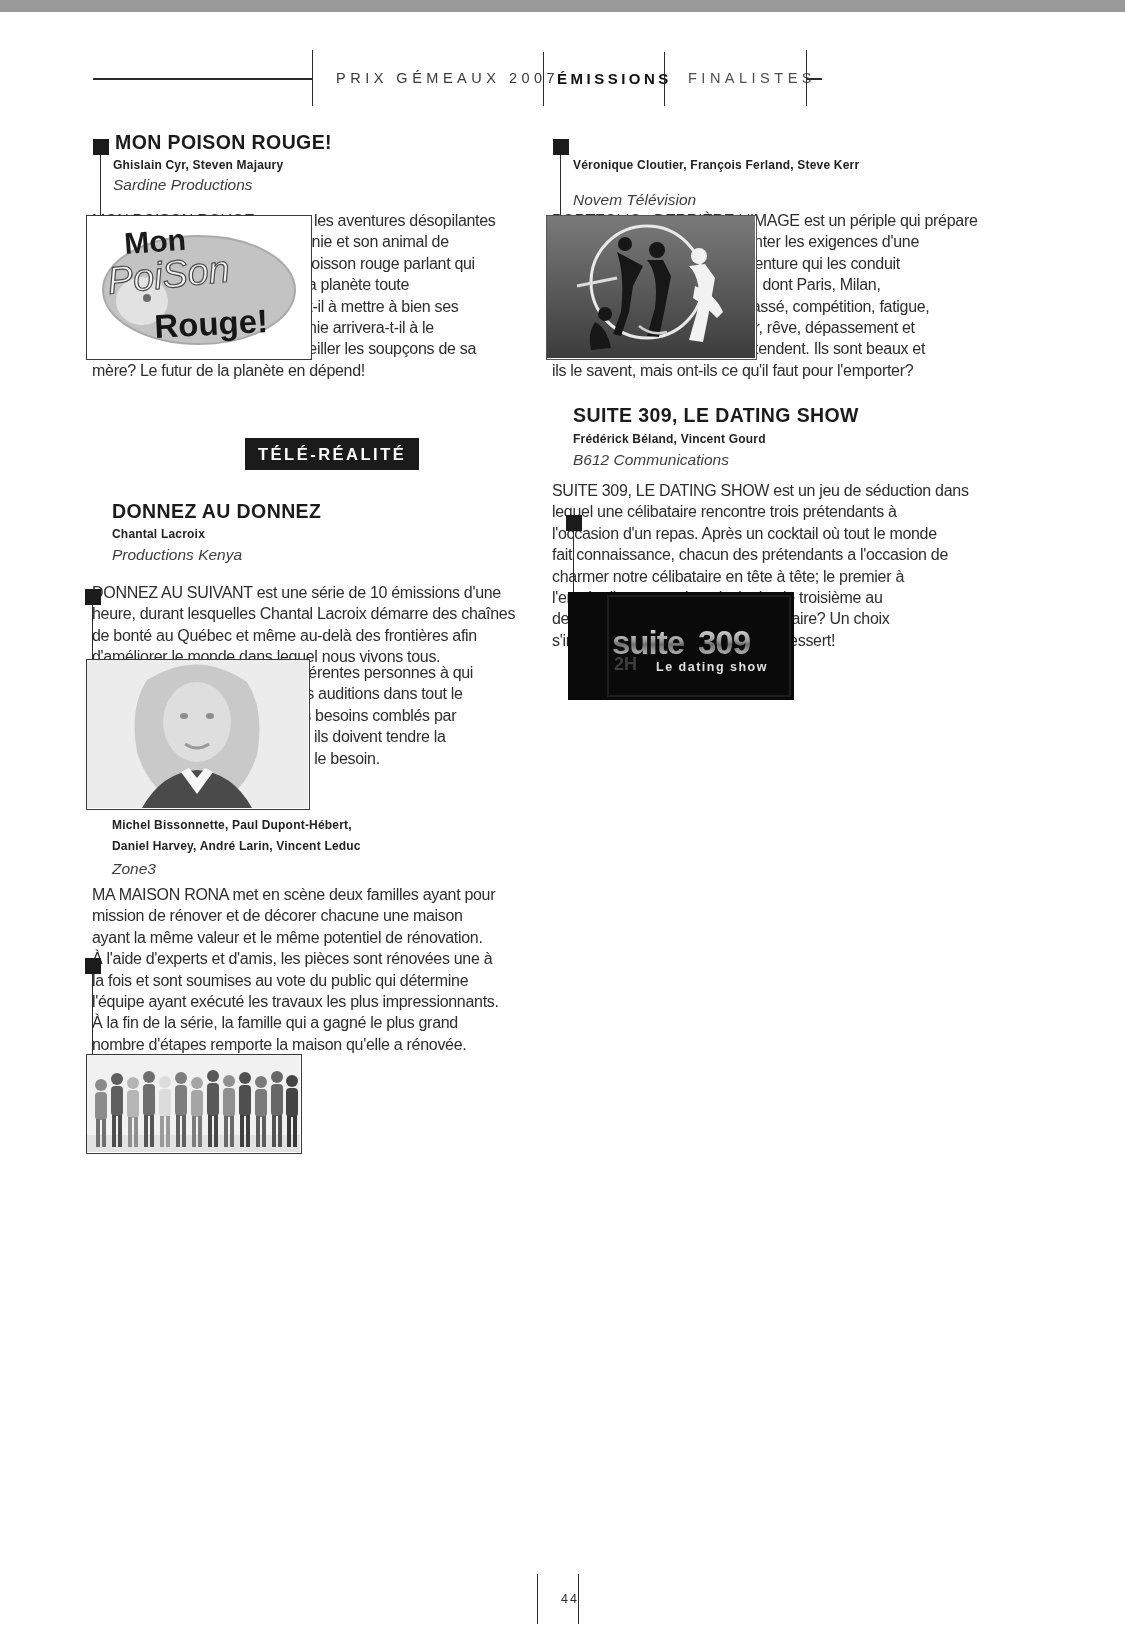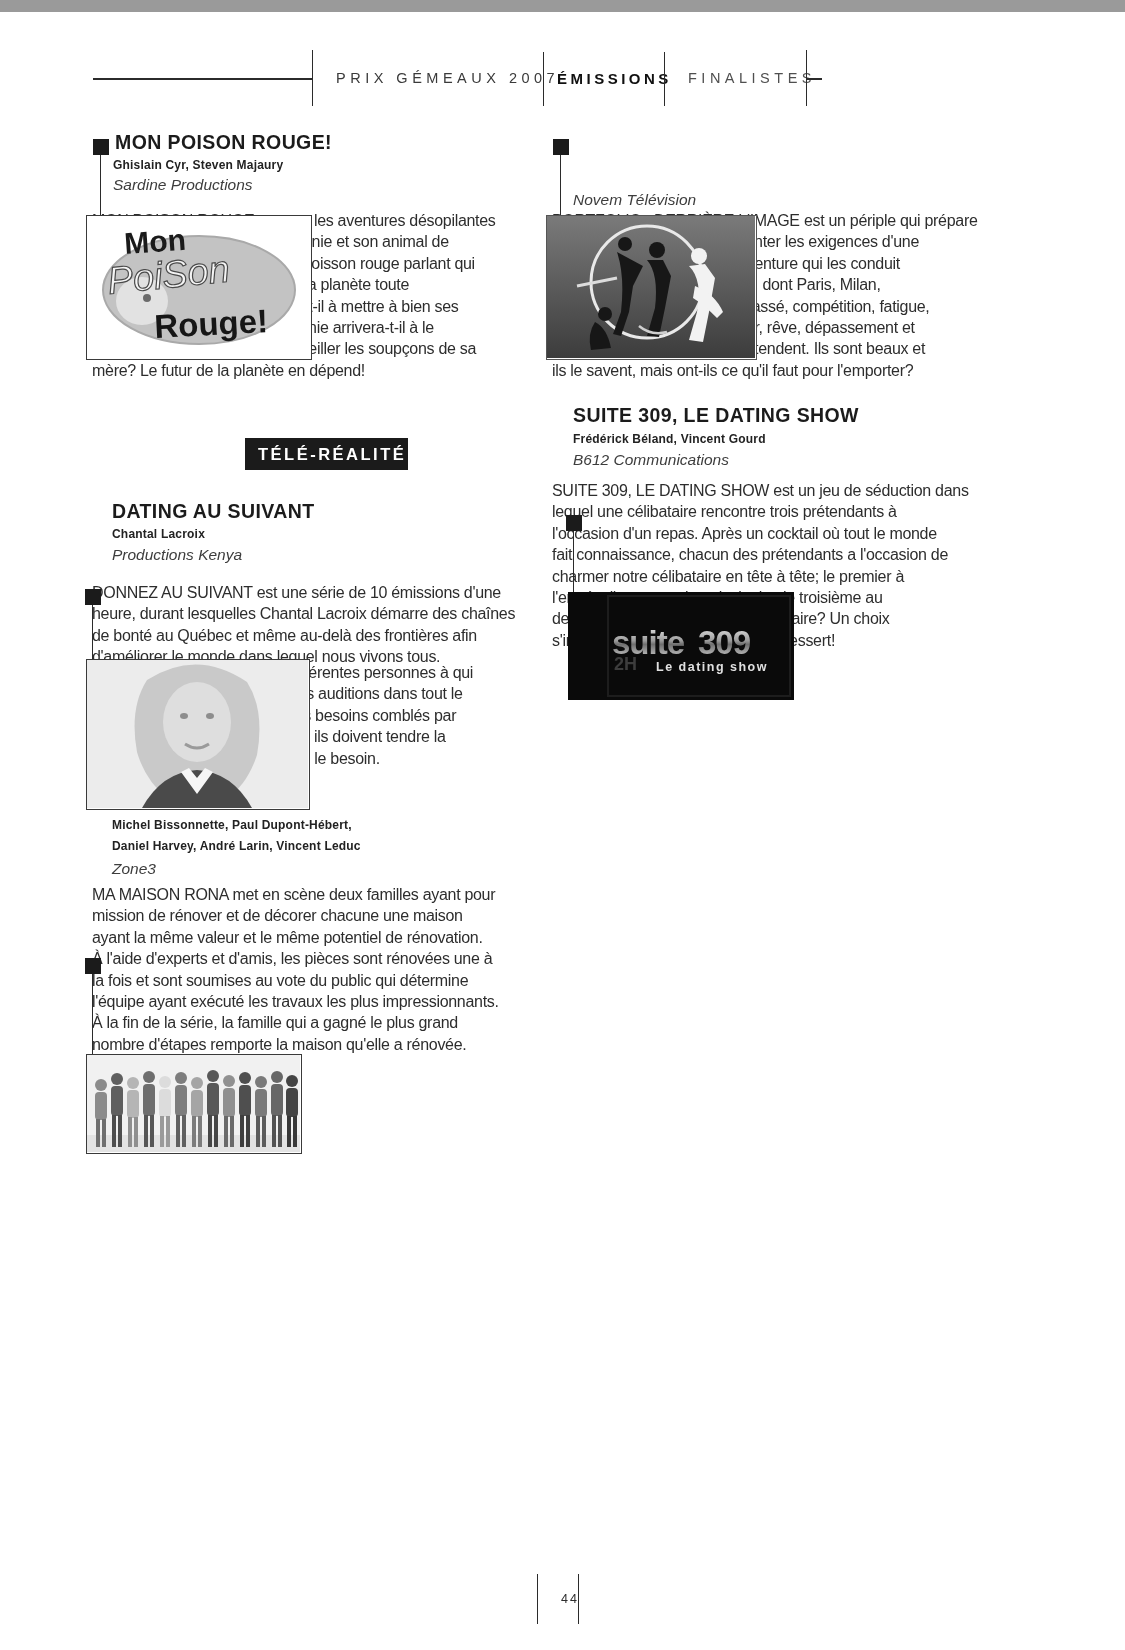--- a/index.html
+++ b/index.html
@@ -19,21 +19,21 @@
   .credits{font-size:12px;font-weight:bold;color:#222;letter-spacing:.2px;white-space:pre-line;line-height:21px;}
   .company{font-size:15.5px;font-style:italic;color:#3d3d3d;white-space:nowrap;}
   .body-text{
     font-size:16px;line-height:21.4px;letter-spacing:-0.3px;color:#2d2d2d;
     white-space:pre;text-align:left;
   }
   .sq{width:16px;height:16px;background:#1b1b1b;}
   .vline{width:1.4px;background:#2b2b2b;}
   .badge{
     background:#1b1b1b;color:#fff;font-weight:bold;font-size:16.5px;
-    letter-spacing:2.5px;padding:7px 2px 6px 13px;white-space:nowrap;
+    letter-spacing:2.5px;padding:7px 13px 6px 13px;white-space:nowrap;
   }
   .img-frame{border:1.4px solid #3a3a3a;box-sizing:border-box;background:#fff;overflow:hidden;}
   .img-frame svg{display:block;}
   .footer-num{font-size:12.5px;letter-spacing:2px;color:#2e2e2e;text-align:right;}
 </style>
 </head>
 <body>
 
 <div class="page">
 
@@ -68,21 +68,21 @@
       <ellipse cx="55" cy="85" rx="26" ry="24" fill="#e2e2e2"></ellipse>
       <circle cx="60" cy="82" r="4" fill="#6b6b6b"></circle>
       <text x="38" y="38" font-size="30" font-weight="bold" fill="#1a1a1a" transform="rotate(-4 38 38)">Mon</text>
       <text x="22" y="78" font-size="38" font-style="italic" fill="#f4f4f4" stroke="#4a4a4a" stroke-width="1.2" transform="rotate(-6 22 78)">PoiSon</text>
       <text x="68" y="122" font-size="33" font-weight="bold" fill="#161616" transform="rotate(-3 68 122)">Rouge!</text>
     </svg>
   </div>
 
   <div class="abs badge" style="left:245px;top:426px;">TÉLÉ-RÉALITÉ</div>
 
-  <div class="abs show-title" style="left:112px;top:488px;">DATING AU SUIVANT</div>
+  <div class="abs show-title" style="left:112px;top:488px;">DONNEZ AU DONNEZ</div>
   <div class="abs credits" style="left:112px;top:512px;text-align:right;">Chantal Lacroix</div>
   <div class="abs company" style="left:112px;top:534px;">Productions Kenya</div>
   <div class="abs body-text" style="left:92px;top:570px;">DONNEZ AU SUIVANT est une série de 10 émissions d'une
 heure, durant lesquelles Chantal Lacroix démarre des chaînes
 de bonté au Québec et même au-delà des frontières afin
 d'améliorer le monde dans lequel nous vivons tous.</div>
   <div class="abs body-text" style="left:92px;top:650px;">Chantal vient ainsi en aide à différentes personnes à qui
 elle veut du bien. Ils passent des auditions dans tout le
 Québec et plusieurs voient leurs besoins comblés par
 cette grande chaîne. À leur tour, ils doivent tendre la
@@ -199,20 +199,21 @@
             <rect x="0" y="33" width="12" height="29" rx="4" fill="#444444"></rect>
             <rect x="1" y="61" width="4" height="31" fill="#383838"></rect>
             <rect x="7" y="61" width="4" height="31" fill="#383838"></rect>
           </g>
       </g>
     </svg>
   </div>
 
   <div class="abs sq" style="left:553px;top:127px;"></div>
   <div class="abs vline" style="left:560px;top:143px;height:61px;"></div>
+  <div class="abs credits" style="left:573px;top:143px;">Véronique Cloutier, François Ferland, Steve Kerr</div>
   <div class="abs company" style="left:573px;top:179px;">Novem Télévision</div>
   <div class="abs body-text" style="left:552px;top:198px;">PORTFOLIO : DERRIÈRE L'IMAGE est un périple qui prépare
 de jeunes mannequins à affronter les exigences d'une
 carrière internationale, une aventure qui les conduit
 dans les capitales de la mode, dont Paris, Milan,
 New York et Tokyo. Rythme cassé, compétition, fatigue,
 solitude, découragement, peur, rêve, dépassement et
 succès : bien des émotions attendent. Ils sont beaux et
 ils le savent, mais ont-ils ce qu'il faut pour l'emporter?</div>
 

